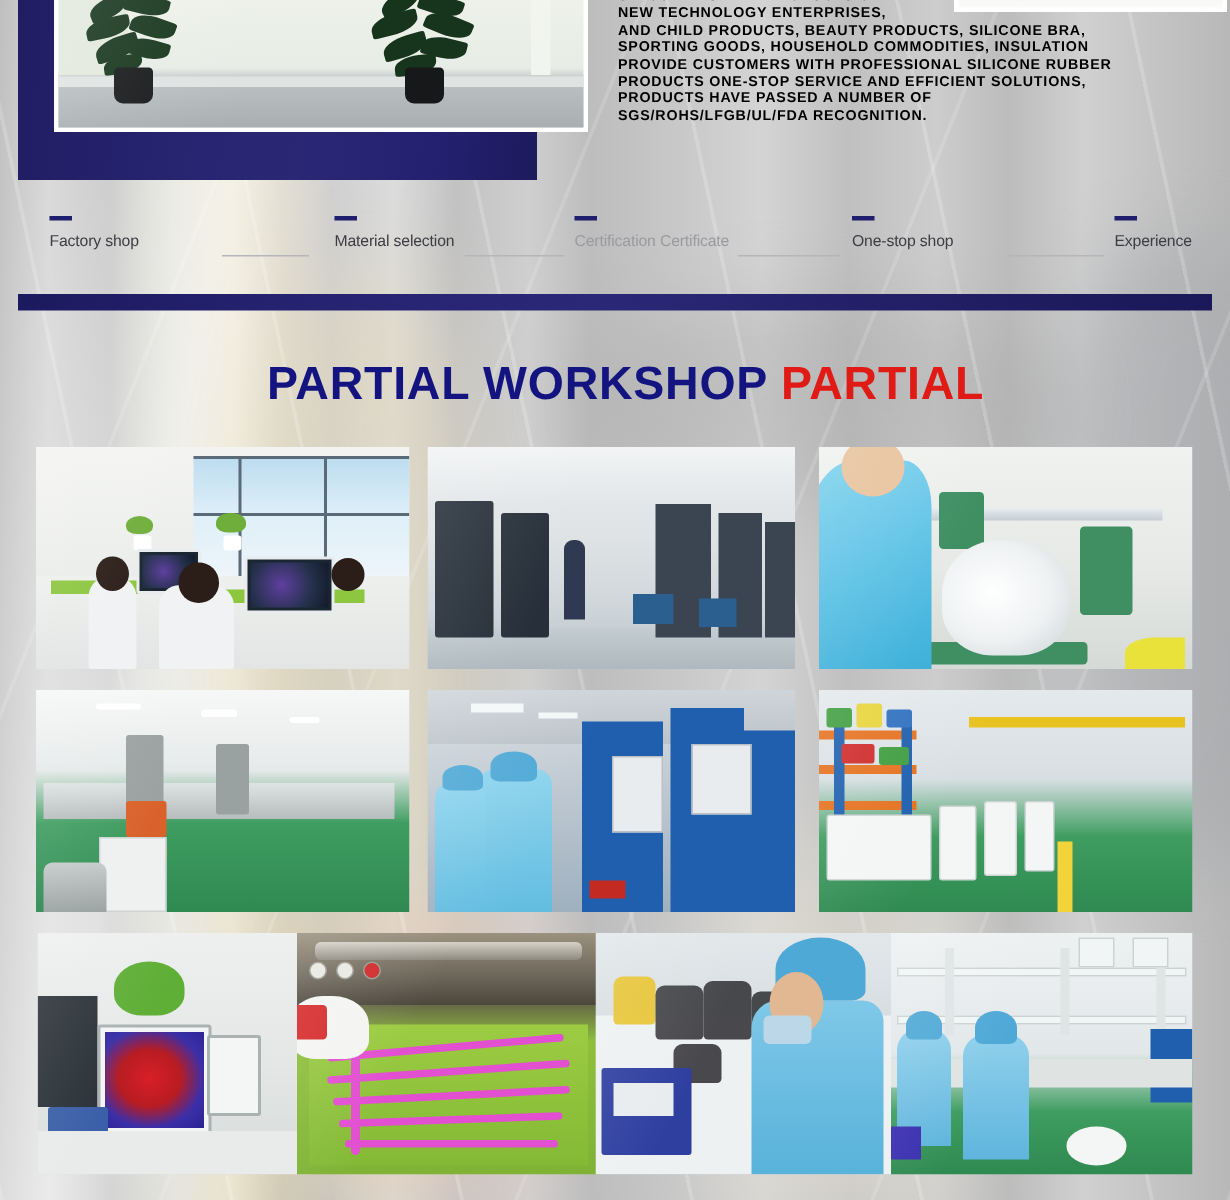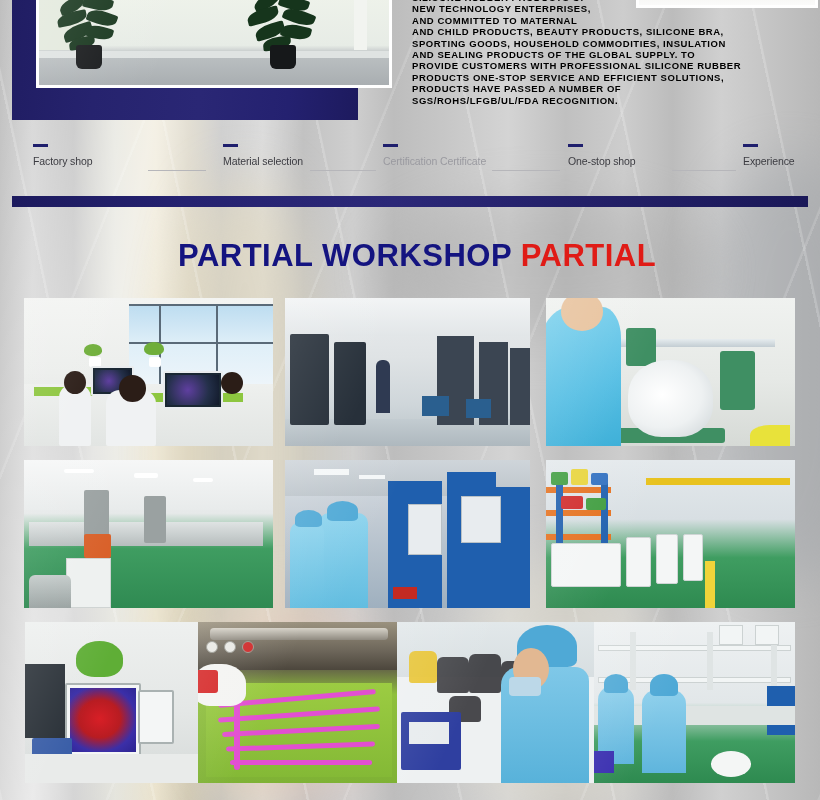--- a/index.html
+++ b/index.html
@@ -285,24 +285,22 @@
           <div class="leaf" style="left:16px; top:42px; width:28px; height:13px; transform:rotate(-6deg);"></div>
           <div class="pot"></div>
         </div>
         <div class="sheen"></div>
       </div>
     </div>
 
     <div class="hero-text">
       <p>SILICONE RUBBER PRODUCTS OF</p>
       <p>NEW TECHNOLOGY ENTERPRISES,</p>
-      <p>AND COMMITTED TO MATERNAL</p>
       <p>AND CHILD PRODUCTS, BEAUTY PRODUCTS, SILICONE BRA,</p>
       <p>SPORTING GOODS, HOUSEHOLD COMMODITIES, INSULATION</p>
-      <p>AND SEALING PRODUCTS OF THE GLOBAL  SUPPLY. TO</p>
       <p>PROVIDE CUSTOMERS WITH PROFESSIONAL SILICONE RUBBER</p>
       <p>PRODUCTS ONE-STOP  SERVICE AND EFFICIENT SOLUTIONS,</p>
       <p>PRODUCTS HAVE PASSED A NUMBER OF</p>
       <p>SGS/ROHS/LFGB/UL/FDA RECOGNITION.</p>
     </div>
 
     <div class="hero-thumb">
       <div class="hero-thumb-inner"></div>
     </div>
   </div>

